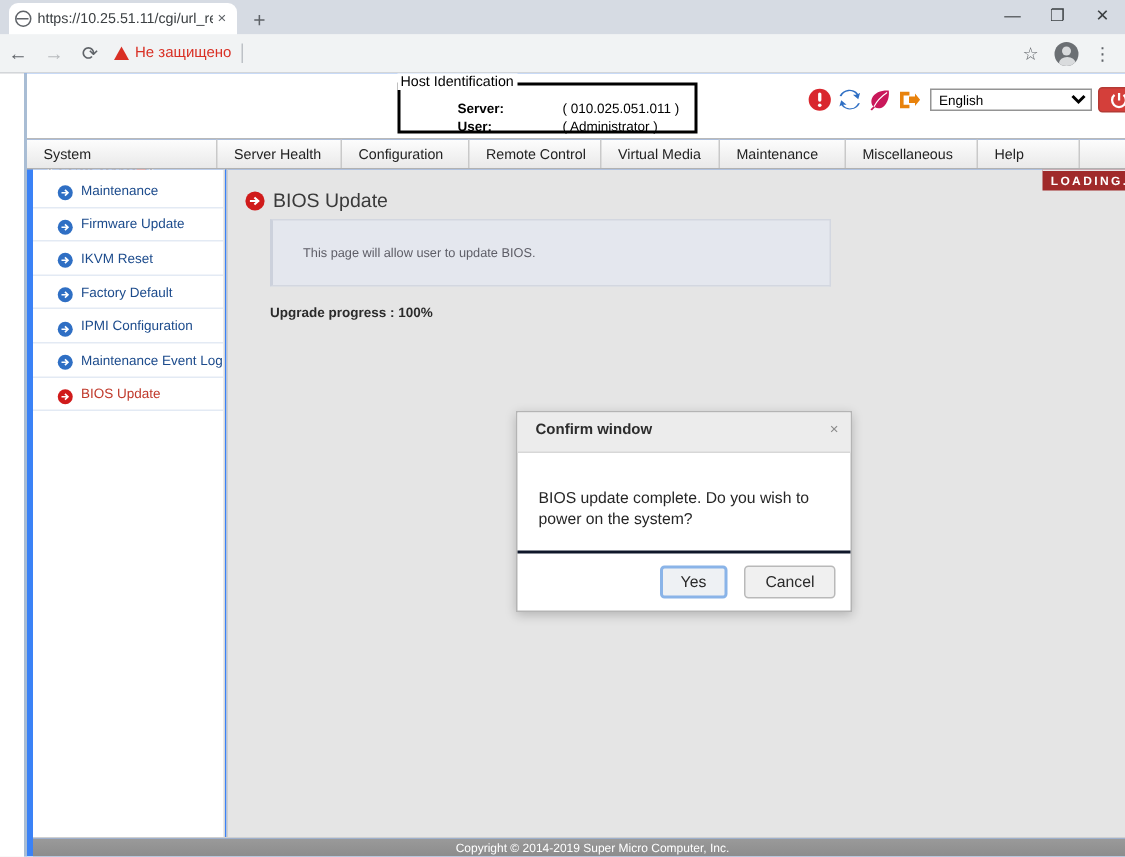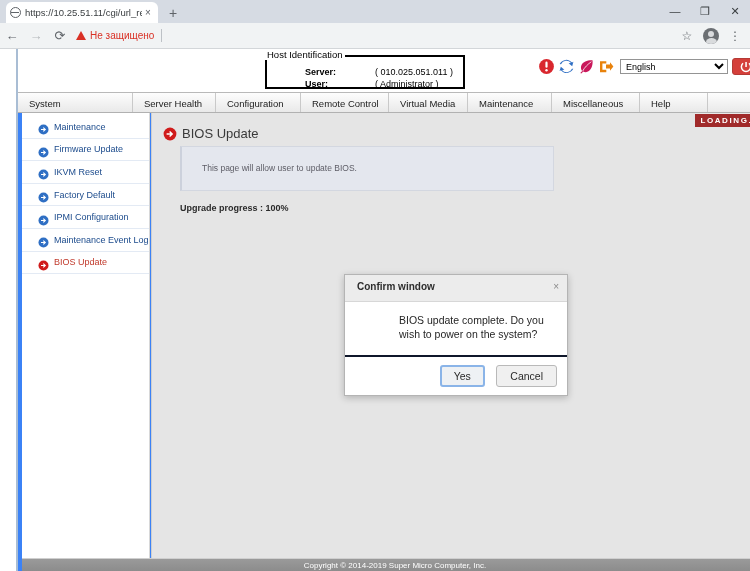--- a/index.html
+++ b/index.html
@@ -213,22 +213,22 @@
   }
   .dlg-title {
     position: absolute; left: 12px; top: 6px;
     font-size: 10px; font-weight: bold; color: #2d2d2d;
   }
   .dlg-close {
     position: absolute; right: 8px; top: 6px; font-size: 10px;
     color: #8a8a8a; cursor: pointer;
   }
   .dlg-body {
-    padding: 11px 14px 14px 14px; font-size: 10.5px; color: #262626;
-    line-height: 14px; min-height: 46px; margin-left: 40px;
+    padding: 23px 14px 14px 14px; font-size: 10.5px; color: #262626;
+    line-height: 14px; min-height: 46px;
   }
   .dlg-foot {
     border-top: 2px solid #0f172a; padding: 8px 10px; text-align: right;
   }
   .btn {
     display: inline-block; font-family: "Liberation Sans", sans-serif;
     font-size: 10.5px; color: #2a2a2a; background: #f0f0f0;
     border: 1px solid #b9b9b9; border-radius: 3px;
     padding: 4px 13px; margin-left: 7px; cursor: pointer;
   }
@@ -341,21 +341,21 @@
         <ellipse cx="36" cy="14" rx="34" ry="11" fill="none" stroke="#1f8a4c" stroke-width="2.2"></ellipse>
         <ellipse cx="36" cy="14" rx="34" ry="11" fill="none" stroke="#ffffff" stroke-width="0"></ellipse>
         <path d="M2 14a34 11 0 0 1 68 0" fill="none" stroke="#ffffff" stroke-width="2.6"></path>
         <path d="M2 14a34 11 0 0 1 68 0" fill="none" stroke="#1a2a6b" stroke-width="1.1"></path>
         <text x="8" y="18" font-family="Liberation Serif, serif" font-size="10.5" font-weight="bold" fill="#1a2a6b">SUPERMICR</text>
         <circle cx="63" cy="14.5" r="3.4" fill="#d01b1b"></circle>
       </svg>
     </div>
 
     <div class="menubar">
-      <div class="menu-item" style="width:115px">System</div>
+      <div class="menu-item" style="width:127px">System</div>
       <div class="menu-item" style="width:83px">Server Health</div>
       <div class="menu-item" style="width:85px">Configuration</div>
       <div class="menu-item" style="width:88px">Remote Control</div>
       <div class="menu-item" style="width:79px">Virtual Media</div>
       <div class="menu-item" style="width:84px">Maintenance</div>
       <div class="menu-item" style="width:88px">Miscellaneous</div>
       <div class="menu-item" style="width:68px">Help</div>
       <div class="menu-spacer"></div>
     </div>
 

